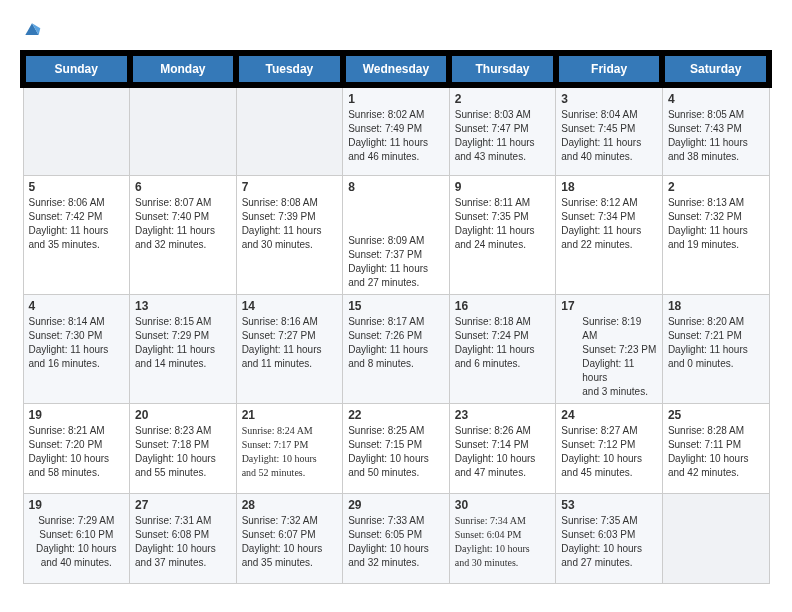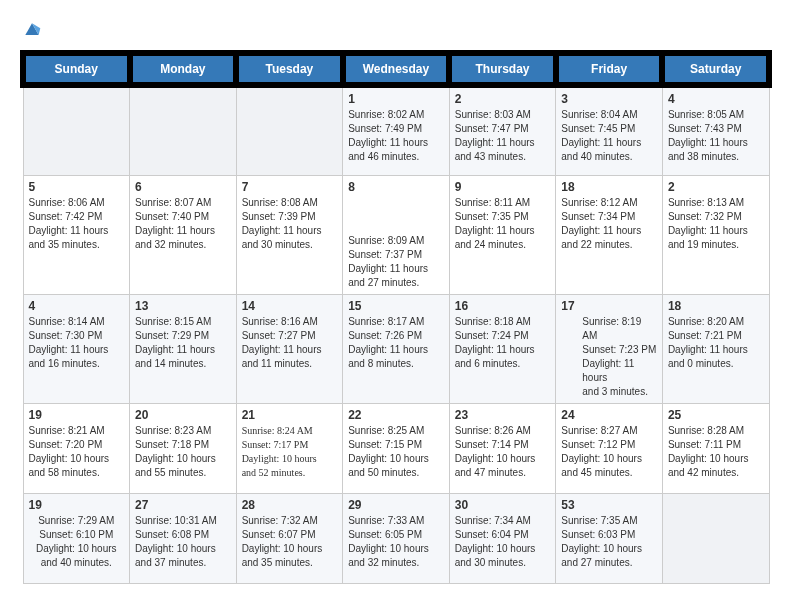--- a/index.html
+++ b/index.html
@@ -313,42 +313,42 @@
       <tr>
         <td>
           <span class="day-number">19</span>
           <div class="day-info" style="white-space: pre-line; text-align: center;">Sunrise: 7:29 AM
 Sunset: 6:10 PM
 Daylight: 10 hours
 and 40 minutes.</div>
         </td>
         <td>
           <span class="day-number">27</span>
-          <div class="day-info" style="white-space: pre-line;">Sunrise: 10:31 AM
+          <div class="day-info" style="white-space: pre-line;">Sunrise: 7:31 AM
 Sunset: 6:08 PM
 Daylight: 10 hours
 and 37 minutes.</div>
         </td>
         <td>
           <span class="day-number">28</span>
           <div class="day-info" style="white-space: pre-line;">Sunrise: 7:32 AM
 Sunset: 6:07 PM
 Daylight: 10 hours
 and 35 minutes.</div>
         </td>
         <td>
           <span class="day-number">29</span>
           <div class="day-info" style="white-space: pre-line;">Sunrise: 7:33 AM
 Sunset: 6:05 PM
 Daylight: 10 hours
 and 32 minutes.</div>
         </td>
         <td>
           <span class="day-number">30</span>
-          <div class="day-info" style="white-space: pre-line;">Sunrise: 7:34 AM
+          <div class="day-info" style="white-space: pre-line; font-family: Liberation Serif, serif;">Sunrise: 7:34 AM
 Sunset: 6:04 PM
 Daylight: 10 hours
 and 30 minutes.</div>
         </td>
         <td>
           <span class="day-number">53</span>
           <div class="day-info" style="white-space: pre-line;">Sunrise: 7:35 AM
 Sunset: 6:03 PM
 Daylight: 10 hours
 and 27 minutes.</div>

